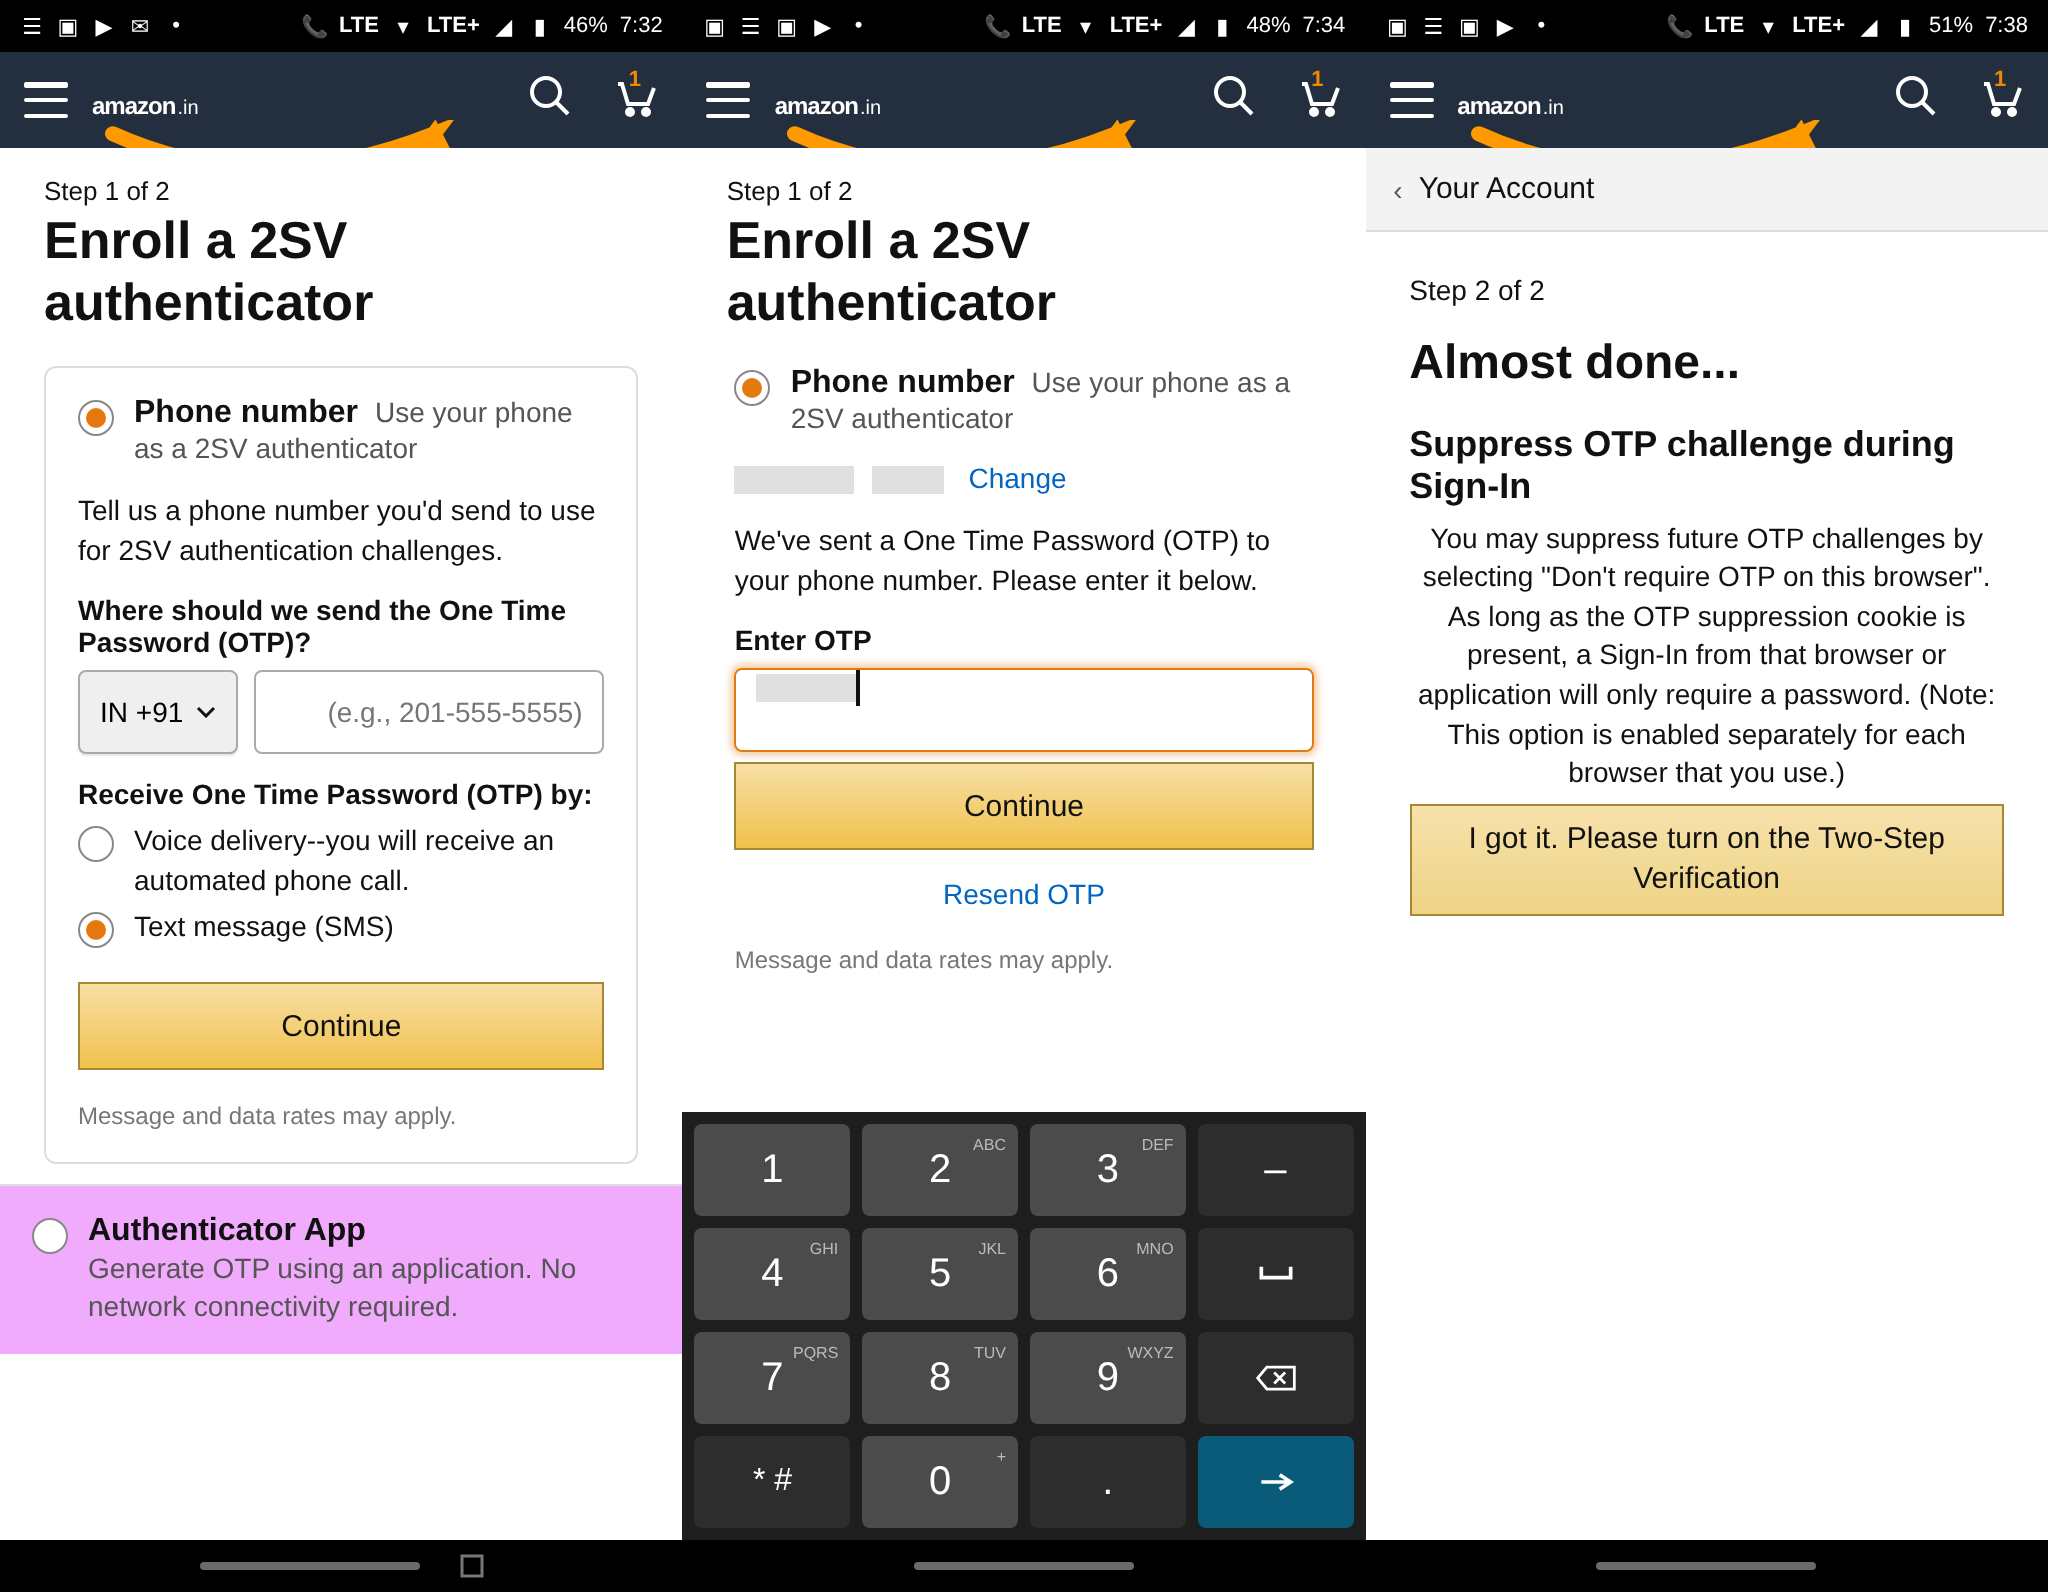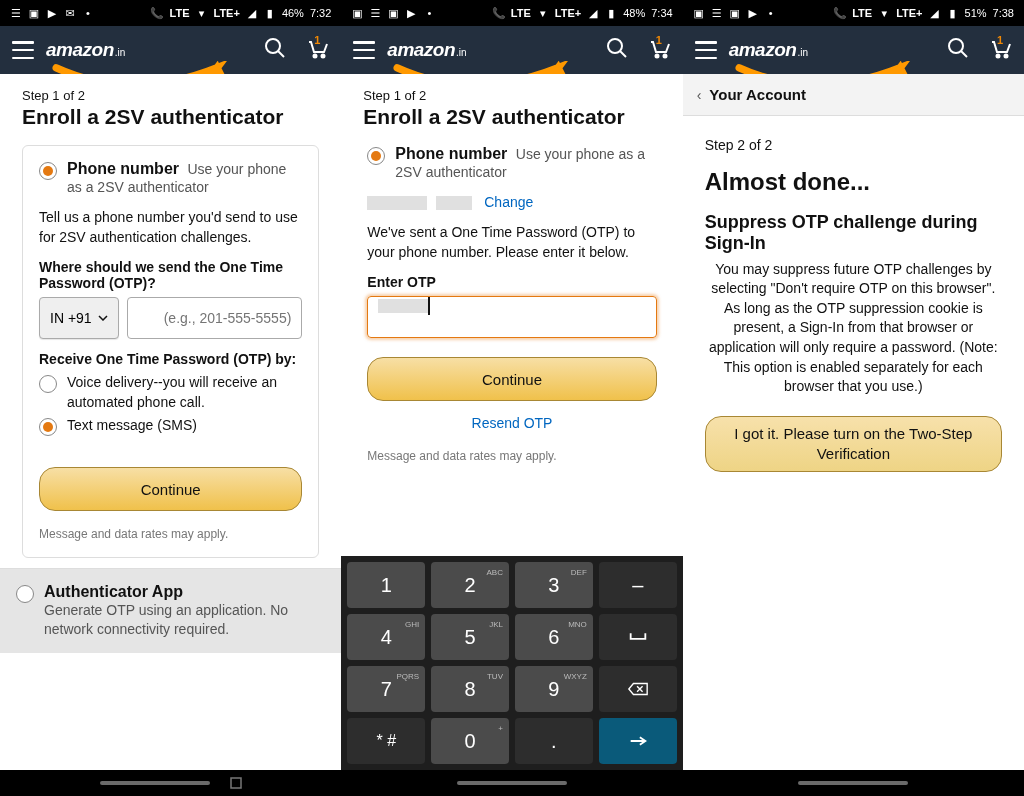--- a/index.html
+++ b/index.html
@@ -13,33 +13,33 @@
   .sb-left, .sb-right { display:flex; gap:6px; align-items:center; }
   .sb-right span { font-size:11px; }
   .sb-icon { width:12px; height:12px; display:inline-flex; align-items:center; justify-content:center; }
   .sb-lte { font-size:8px; font-weight:bold; }
 
   
   .amzhead { height:48px; background:#232f3e; display:flex; align-items:center; padding:0 12px; gap:12px; }
   .hamburger { width:22px; height:18px; display:flex; flex-direction:column; justify-content:space-between; cursor:pointer; }
   .hamburger span { display:block; height:2.5px; background:#fff; border-radius:1px; }
   .amzlogo { color:#fff; font-weight:bold; font-size:18px; flex:1; display:flex; align-items:baseline; gap:1px;}
-  .amzlogo .main { font-size:19px; letter-spacing:-0.5px;font-style:italic;}
+  .amzlogo .main { font-size:12px; letter-spacing:-0.5px;}
   .amzlogo .tld { font-size:10px; font-weight:normal;margin-top:43px; }
   .amzlogo-wrap { display:flex; flex-direction:column; flex:1;}
   .head-right { display:flex; gap:18px; align-items:center; }
   .head-icon svg { width:24px; height:24px; stroke:#fff; fill:none; stroke-width:2; }
   .cart { position:relative; }
   .cart-badge { position:absolute; top:-2px; left:9px; color:#f08804; font-size:11px; font-weight:bold; }
 
   
   .content { flex:1; background:#fff; overflow:hidden; position:relative; }
   .pad { padding:14px 22px 10px; }
   .step { font-size:13px; color:#111; margin-bottom:2px; }
-  h1.title { font-size:21px; font-weight:700; color:#111; margin-bottom:16px; }
+  h1.title { font-size:26px; font-weight:700; color:#111; margin-bottom:16px; }
   h2.subtitle { font-size:18px; font-weight:700; color:#111; margin-top:10px; margin-bottom:6px;}
   .smalltext { font-size:12px; color:#777; }
 
   .card { border:1px solid #ddd; border-radius:6px; padding:14px 16px 16px; }
   .radio-row { display:flex; gap:10px; align-items:flex-start; margin-bottom:12px;}
   .radio { width:18px; height:18px; border:1px solid #888; border-radius:50%; display:flex; align-items:center; justify-content:center; flex:0 0 18px; margin-top:2px; background:#fff;}
   .radio.selected::after { content:""; width:10px; height:10px; background:#e47911; border-radius:50%; }
   .radio-text .rt-title { font-size:16px; font-weight:700; color:#111; display:inline; margin-right:4px;}
   .radio-text .rt-sub { font-size:14px; color:#555; display:inline;}
   .body14 { font-size:14px; color:#111; line-height:1.4; }
@@ -47,46 +47,46 @@
 
   .otp-row { display:flex; gap:8px; }
   .select-btn { border:1px solid #aaa; background:#efefef; border-radius:4px; height:42px; padding:0 10px; display:flex; align-items:center; gap:6px; font-size:14px; cursor:pointer; box-shadow:0 1px 1px rgba(0,0,0,0.1);}
   .select-btn .chev { width:10px; }
   .input { flex:1; border:1px solid #aaa; border-radius:4px; height:42px; padding:0 10px; font-size:14px; }
   .input.focus { border:1.5px solid #e47911; box-shadow:0 0 3px 2px rgba(228,121,17,0.35); }
   .input input { border:none; outline:none; width:100%; height:100%; font-size:14px; background:transparent;text-align:right;}
   .cursor-line { display:inline-block; width:1.5px; height:18px; background:#111; vertical-align:middle;}
   .redact { display:inline-block; background:#e0e0e0; height:14px; vertical-align:middle; }
 
-  .btn { width:100%; height:44px; background:linear-gradient(#f7dfa5,#f0c14b); border:1px solid #a88734; border-radius:16px; font-size:15px; color:#111; cursor:pointer; margin-top:19px;}
+  .btn { width:100%; height:44px; background:linear-gradient(#f7dfa5,#f0c14b); border:1px solid #a88734; border-radius:0; font-size:15px; color:#111; cursor:pointer; margin-top:5px;}
   .btn.flat { background:linear-gradient(#f7e1ab,#eed485); }
 
   .link { color:#0066c0; font-size:14px; text-align:center; display:block; margin-top:14px; cursor:pointer;}
 
-  .graybox { background:#e5e5e5; border-top:1px solid #ddd; padding:14px 16px; display:flex; gap:10px; align-items:flex-start;}
+  .graybox { background:#f0abfc; border-top:1px solid #ddd; padding:14px 16px; display:flex; gap:10px; align-items:flex-start;}
   .graybox .rt-title { font-size:16px; font-weight:700; color:#111; }
   .graybox .rt-sub { font-size:14px; color:#555; line-height:1.35; }
 
   
   .keyboard { position:absolute; bottom:26px; left:0; right:0; background:#1e1e1e; padding:6px; display:grid; grid-template-columns:repeat(4,1fr); gap:6px; }
   .key { background:#4b4b4b; color:#fff; height:46px; border-radius:4px; display:flex; align-items:center; justify-content:center; font-size:20px; position:relative; cursor:pointer;}
   .key .sub { position:absolute; right:6px; top:6px; font-size:8px; color:#bbb;}
   .key.dark { background:#2d2d2d; }
   .key.blue { background:#0a5a7a; }
   .key svg { width:22px; height:18px; fill:#fff; stroke:#fff;}
 
   
   .navbar { position:absolute; bottom:0; left:0; right:0; height:26px; background:#000; display:flex; align-items:center; justify-content:center; gap:20px;}
   .navpill { width:110px; height:4px; background:#6a6a6a; border-radius:3px; }
   .navsq { width:12px; height:12px; display:flex; align-items:center; justify-content:center;}
 
   
   .crumb { background:#f3f3f3; border-bottom:1px solid #ddd; padding:12px 14px; display:flex; align-items:center; gap:8px;}
   .crumb .chev { font-size:14px; color:#555;}
-  .crumb .txt { font-size:15px; font-weight:700; color:#111;}
+  .crumb .txt { font-size:15px; font-weight:400; color:#111;}
   .checkbox { width:22px; height:22px; border:1.5px solid #888; border-radius:4px; flex:0 0 22px; background:#fff;}
   .check-row { display:flex; gap:12px; align-items:center; margin:18px 0 14px;}
   .check-row .lbl { font-size:14px; color:#111;}
 
 </style>
 </head>
 <body>
 
 <div class="row">
 

